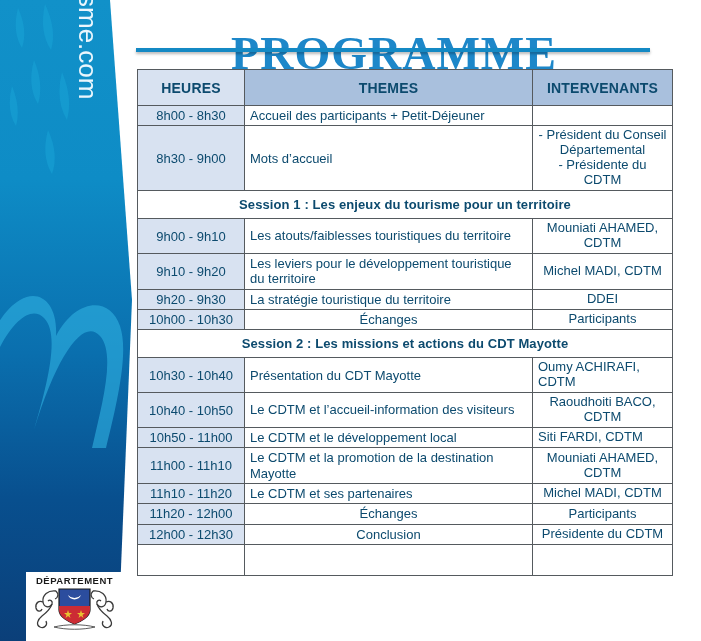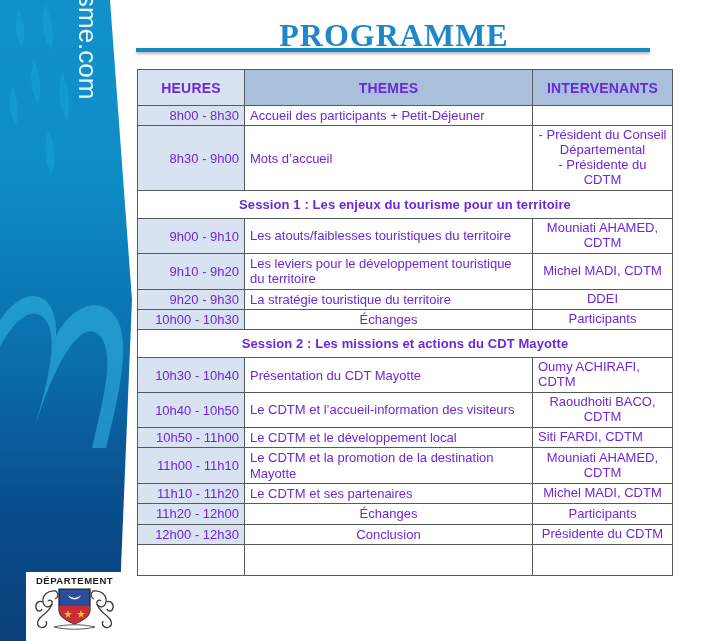--- a/index.html
+++ b/index.html
@@ -80,21 +80,21 @@
 
   
   #page-title {
     position: absolute;
     left: 136px;
     top: -4px;
     width: 516px;
     text-align: center;
     font-family: "Liberation Serif", serif;
     font-weight: bold;
-    font-size: 32px;
+    font-size: 46px;
     color: #1d87c9;
     letter-spacing: 1px;
     text-shadow: 0.5px 0.5px 0 rgba(255,255,255,0.6);
   }
 
   #title-rule {
     position: absolute;
     left: 136px;
     top: 48px;
     width: 514px;
@@ -110,38 +110,38 @@
     top: 69px;
     width: 535px;
     border-collapse: collapse;
     table-layout: fixed;
     background: #ffffff;
   }
   #programme-table td, #programme-table th {
     border: 1px solid #555a5e;
     padding: 2px 5px;
     font-size: 13px;
-    color: #6d28d9;
+    color: #0c4a6e;
     vertical-align: middle;
     font-family: "Liberation Sans", sans-serif;
   }
   #programme-table thead th {
     background: #a9c0dd;
     text-align: center;
     font-weight: bold;
     font-size: 14px;
     height: 31px;
     letter-spacing: 0.2px;
   }
   #programme-table thead th.col-hours {
     background: #d8e2f1;
   }
   td.cell-hours {
     background: #d8e2f1;
-    text-align: right;
+    text-align: center;
     white-space: nowrap;
     font-size: 13.5px;
   }
   td.cell-theme {
     background: #ffffff;
     text-align: left;
     line-height: 1.18;
     font-size: 13.5px;
   }
   td.cell-theme.center { text-align: center; }

